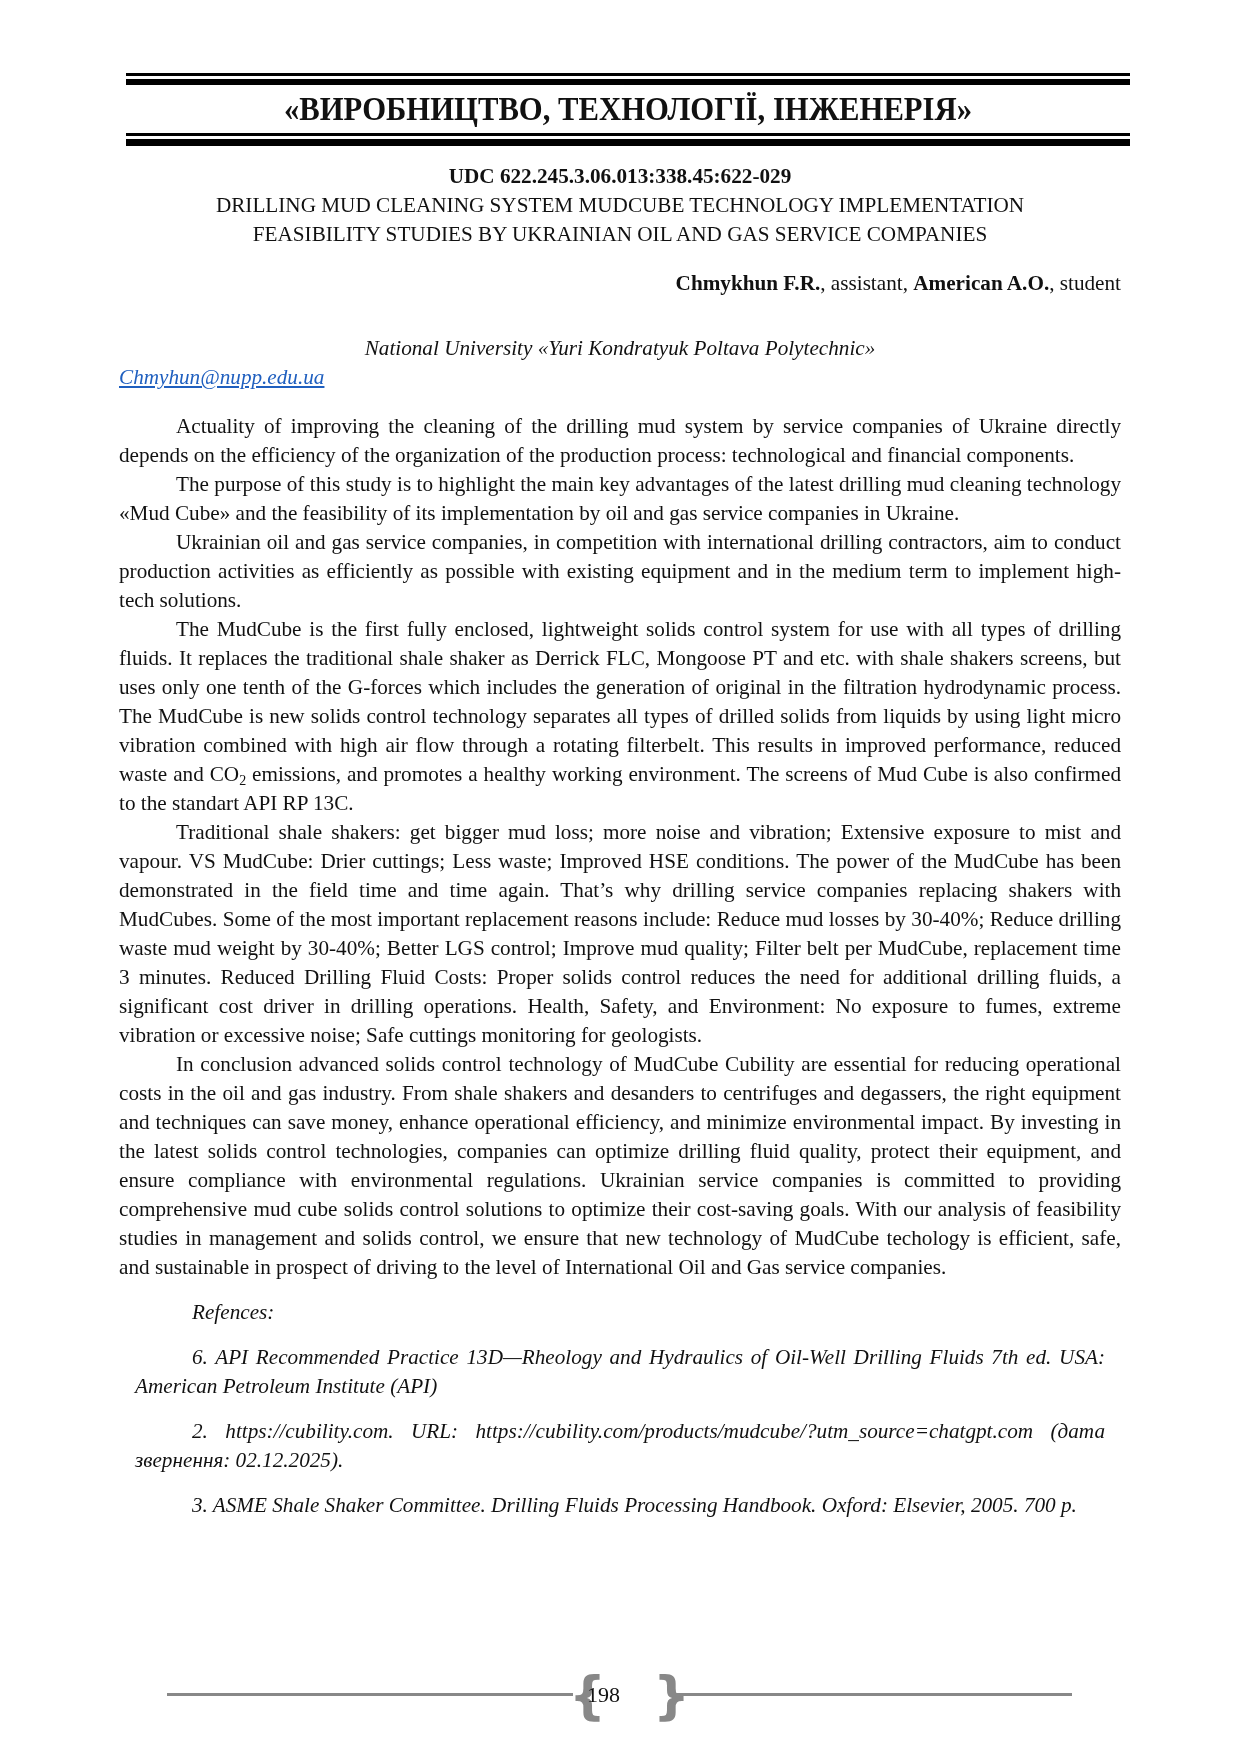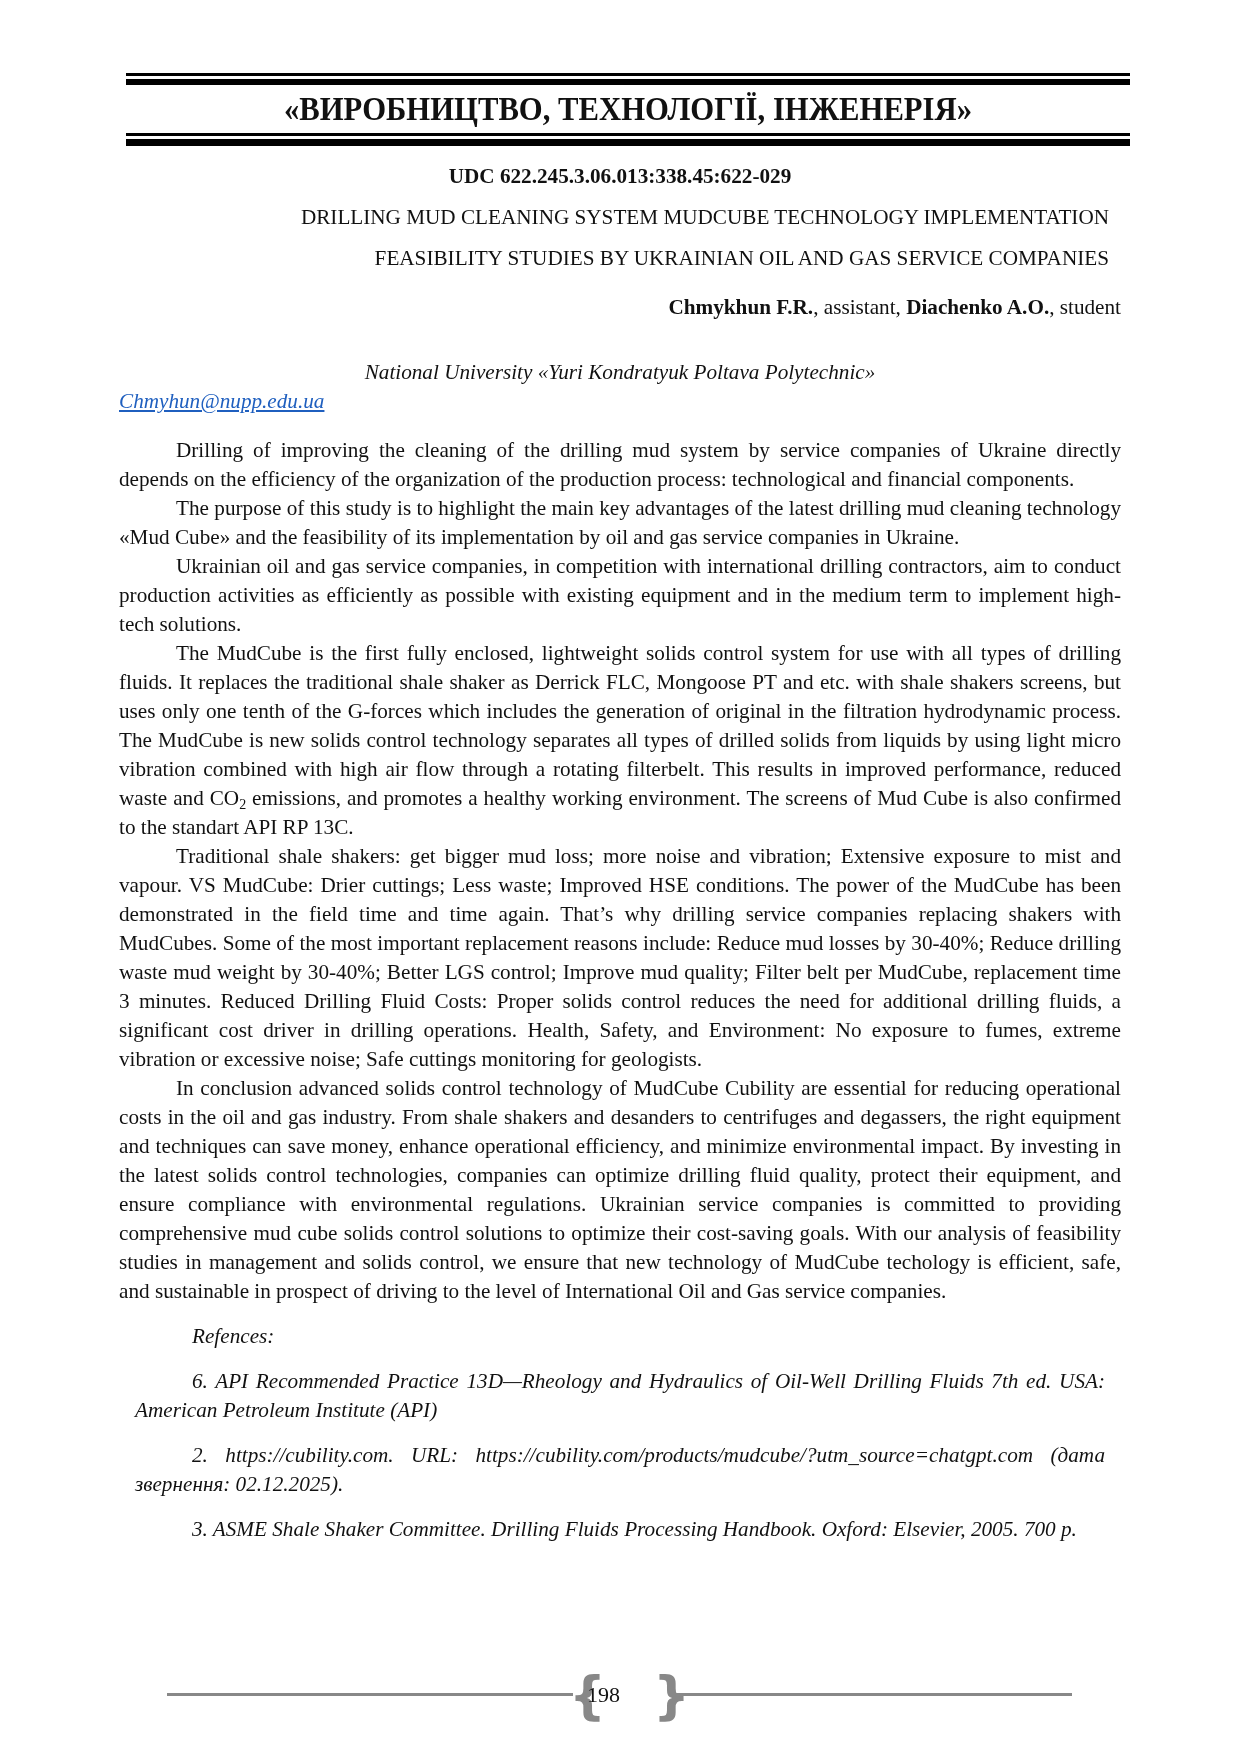--- a/index.html
+++ b/index.html
@@ -12,21 +12,21 @@
   .rule-thin { height: 3px; background: #000; }
   .rule-thick { height: 6px; background: #000; margin-top: 3px; }
   .hdr-title { text-align: center; font-weight: bold; font-size: 33px; line-height: 40px;
                margin: 4px 0 4px 0; letter-spacing: 0px; transform: scaleX(0.93); transform-origin: center; }
   .rule-thin2 { height: 3px; background: #000; }
   .rule-thick2 { height: 7px; background: #000; margin-top: 3px; }
 
   .content { position: absolute; left: 119px; width: 1002px; top: 162px;
              font-size: 21.2px; line-height: 29px; }
   .udc { font-weight: bold; margin: 0; text-align: center; }
-  .title { text-align: right; margin: 12px; text-transform: uppercase; }
+  .title { text-align: center; margin: 0; text-transform: uppercase; }
   .authors { text-align: right; margin-top: 20px; }
   .authors b { font-weight: bold; }
   .affil { text-align: center; font-style: italic; margin-top: 36px; }
   .email { text-align: left; font-style: italic; }
   .email a { color: #1f5fbf; text-decoration: underline; }
 
   .body { margin-top: 20px; }
   .body p { margin: 0; text-indent: 57px; text-align: justify; }
   sub { font-size: 14px; line-height: 0; vertical-align: -4px; }
 
@@ -59,29 +59,29 @@
   </div>
 
   <div class="content">
     <p class="udc">UDC 622.245.3.06.013:338.45:622-029</p>
     <div>
       <p class="title">DRILLING MUD CLEANING SYSTEM MUDCUBE TECHNOLOGY IMPLEMENTATION</p>
       <p class="title">FEASIBILITY STUDIES BY UKRAINIAN OIL AND GAS SERVICE COMPANIES</p>
     </div>
 
     <div class="authors">
-      <b>Chmykhun F.R.</b><span>, assistant, </span><b>Diachenko A.O.</b><span>, student</span>
+      <b>Chmykhun F.R.</b><span>, assistant, </span><b>American A.O.</b><span>, student</span>
     </div>
     <div class="affil">National University «Yuri Kondratyuk Poltava Polytechnic»</div>
     <div class="email">
       <a title="Chmyhun@nupp.edu.ua">Chmyhun@nupp.edu.ua</a>
     </div>
 
     <div class="body">
-      <p>Drilling of improving the cleaning of the drilling mud system by service companies of Ukraine directly depends on the efficiency of the organization of the production process: technological and financial components.</p>
+      <p>Actuality of improving the cleaning of the drilling mud system by service companies of Ukraine directly depends on the efficiency of the organization of the production process: technological and financial components.</p>
       <p>The purpose of this study is to highlight the main key advantages of the latest drilling mud cleaning technology «Mud Cube» and the feasibility of its implementation by oil and gas service companies in Ukraine.</p>
       <p>Ukrainian oil and gas service companies, in competition with international drilling contractors, aim to conduct production activities as efficiently as possible with existing equipment and in the medium term to implement high-tech solutions.</p>
       <p><span>The MudCube is the first fully enclosed, lightweight solids control system for use with all types of drilling fluids. It replaces the traditional shale shaker as Derrick FLC, Mongoose PT and etc. with shale shakers screens, but uses only one tenth of the G-forces which includes the generation of original in the filtration hydrodynamic process. The MudCube is new solids control technology separates all types of drilled solids from liquids by using light micro vibration combined with high air flow through a rotating filterbelt. This results in improved performance, reduced waste and CO</span><sub>2</sub><span> emissions, and promotes a healthy working environment. The screens of Mud Cube is  also confirmed to the standart API RP 13C.</span></p>
       <p>Traditional shale shakers:  get bigger mud loss; more noise and vibration; Extensive exposure to mist and vapour. VS MudCube: Drier cuttings; Less waste; Improved HSE conditions. The power of the MudCube has been demonstrated in the field time and time again. That’s why drilling service companies replacing shakers with MudCubes. Some of the most important replacement reasons include: Reduce mud losses by 30-40%;  Reduce drilling waste mud weight by 30-40%; Better LGS control; Improve mud quality; Filter belt per MudCube, replacement time 3 minutes. Reduced Drilling Fluid Costs: Proper solids control reduces the need for additional drilling fluids, a significant cost driver in drilling operations. Health, Safety, and Environment: No exposure to fumes, extreme vibration or excessive noise; Safe cuttings monitoring for geologists.</p>
       <p>In conclusion advanced solids control technology of MudCube Cubility are essential for reducing operational costs in the oil and gas industry. From shale shakers and desanders to centrifuges and degassers, the right equipment and techniques can save money, enhance operational efficiency, and minimize environmental impact. By investing in the latest solids control technologies, companies can optimize drilling fluid quality, protect their equipment, and ensure compliance with environmental regulations. Ukrainian service companies is committed to providing comprehensive mud cube solids control solutions to optimize their cost-saving goals. With our analysis of feasibility studies in  management and solids control, we ensure that new technology of MudCube techology is efficient, safe, and sustainable in prospect of driving to the level of International Oil and Gas service companies.</p>
     </div>
 
     <div class="refs">
       <p class="refs-title">Refences:</p>
       <p>6. API Recommended Practice 13D—Rheology and Hydraulics of Oil-Well Drilling Fluids 7th ed. USA: American Petroleum Institute (API)</p>

